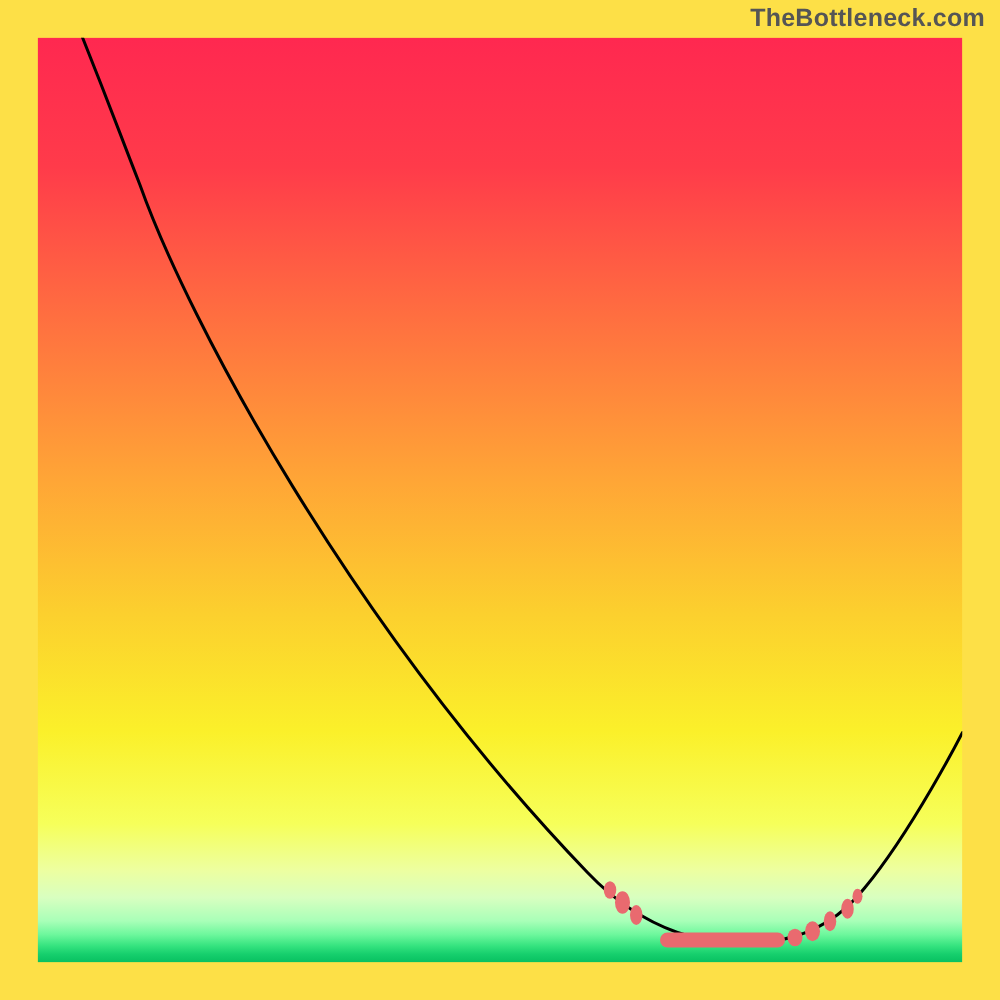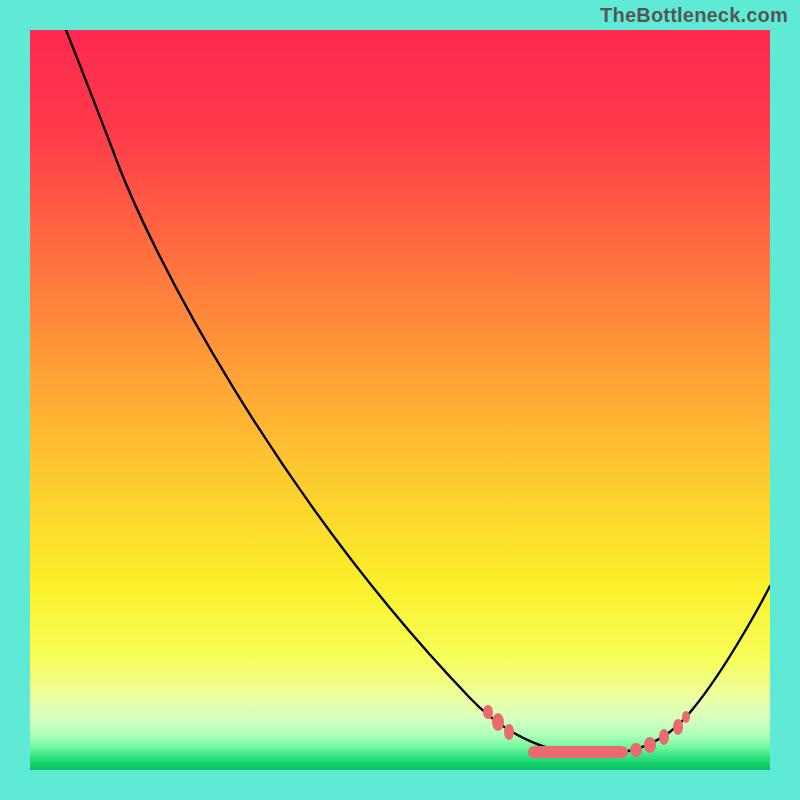--- a/index.html
+++ b/index.html
@@ -8,21 +8,21 @@
     width: 800px;
     height: 800px;
     background: #000;
     font-family: Arial, Helvetica, sans-serif;
     overflow: hidden;
   }
   .frame {
     position: relative;
     width: 800px;
     height: 800px;
-    background: #5eead4;
+    background: #fde047;
   }
   .attribution {
     position: absolute;
     top: 4px;
     right: 12px;
     color: #555;
     font-size: 20px;
     font-weight: 600;
     letter-spacing: 0.2px;
     z-index: 5;

